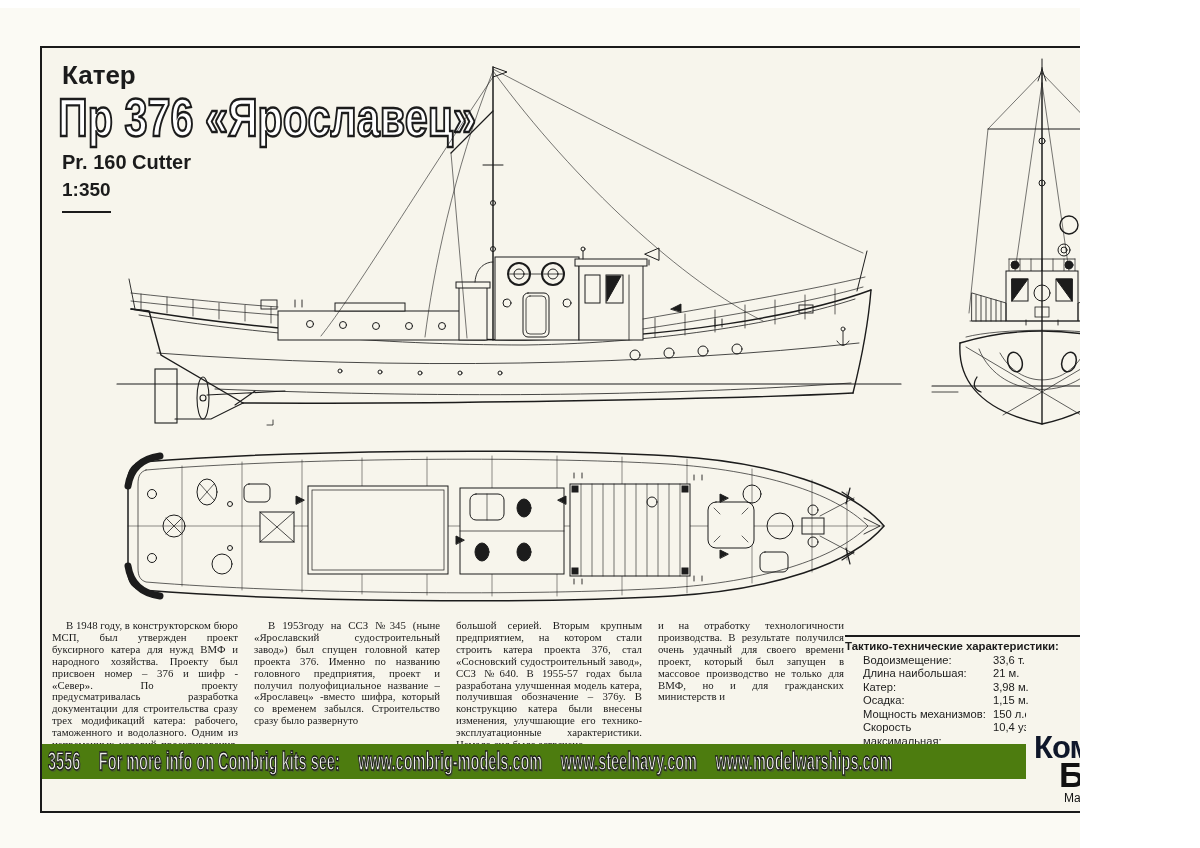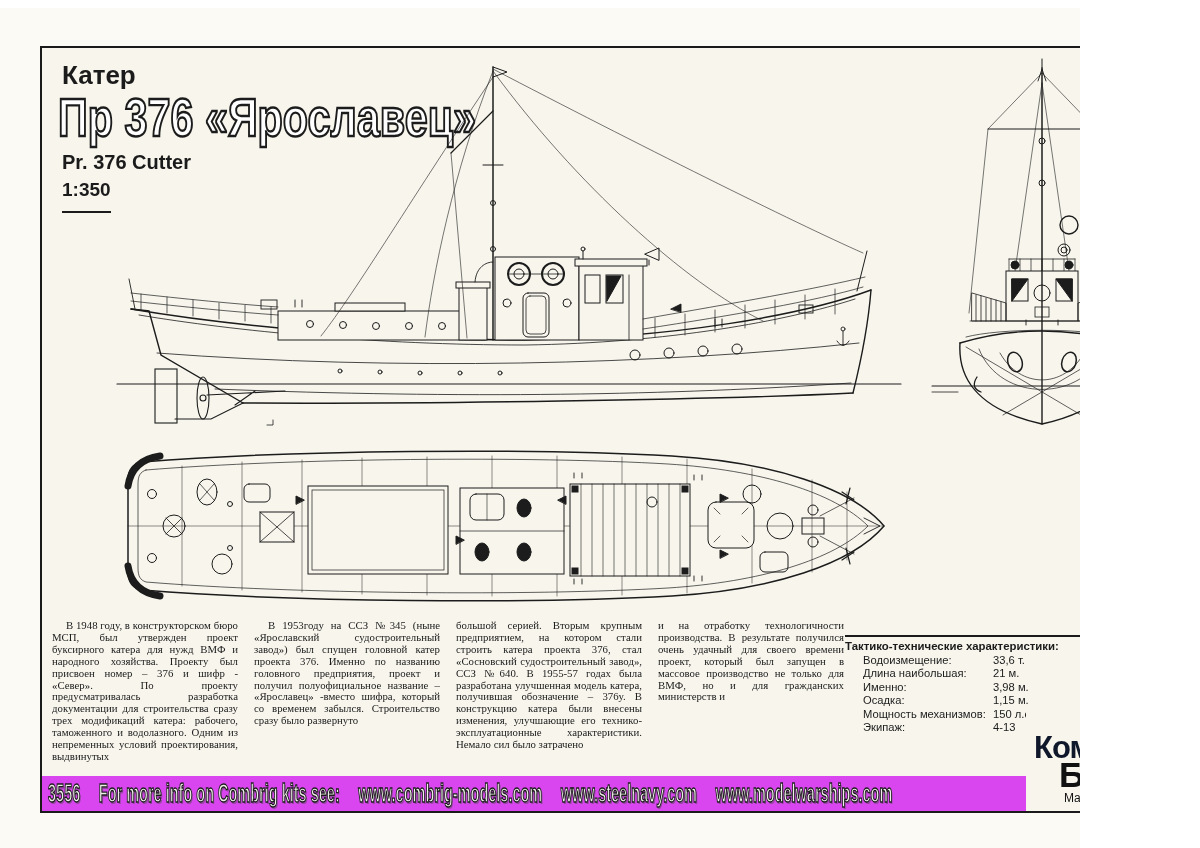--- a/index.html
+++ b/index.html
@@ -26,21 +26,21 @@
   .col p{margin:0;text-align:justify;font-family:"Liberation Serif",serif;
          font-size:10.8px;line-height:11.9px;}
   .col p.ind{text-indent:14px;}
   
   .specs{position:absolute;left:845px;top:627px;width:311px;}
   .specs-rule{border-top:2px solid #1b1b1b;margin-bottom:3px;}
   .specs-title{font-size:11.4px;font-weight:700;line-height:13.5px;}
   .spec-row{display:flex;font-size:11.2px;line-height:13.5px;padding-left:18px;}
   .spec-label{width:130px;flex:none;}
   
-  .bar{position:absolute;left:42px;top:768px;width:1114px;height:35px;background:#d946ef;z-index:1;}
+  .bar{position:absolute;left:42px;top:736px;width:1114px;height:35px;background:#4d7c0f;z-index:1;}
   .bar-inner{position:absolute;left:6px;top:0;height:100%;display:flex;align-items:center;
              white-space:nowrap;transform:scaleX(.58);transform-origin:left center;
              font-size:25px;font-weight:800;color:#eff0ea;-webkit-text-stroke:1.4px #1b1b1b;
              text-shadow:2px 2px 0 rgba(70,70,70,.45);}
   .bar-text{margin-right:32px;}
   .bar-sites{display:flex;}
   .bar-sites .site{margin-right:32px;}
   
   .logo{position:absolute;left:1026px;top:700px;width:130px;height:103px;background:#f7f5ec;z-index:3;}
   .logo-kom{position:absolute;left:8px;top:22px;font-size:31px;font-weight:900;letter-spacing:-1px;color:#0f172a;}
@@ -49,21 +49,21 @@
   .logo-star{position:absolute;right:4px;top:-6px;}
 </style>
 </head>
 <body>
 
 <div class="sheet">
   <div class="frame"></div>
 
   <div class="cat">Катер</div>
   <div class="big">Пр 376 «Ярославец»</div>
-  <div class="sub">Pr. 376 Cutter</div>
+  <div class="sub">Pr. 160 Cutter</div>
   <div class="scale">1:350</div>
 
   <svg class="draw side-view" width="790" height="380" viewBox="0 0 790 380" fill="none" stroke="#1c1c1c" stroke-width="1" stroke-linecap="round">
 
     <line x1="2" y1="331" x2="786" y2="331" stroke-width="1.1"></line>
 
     <g stroke-width="1.1">
       <rect x="40" y="316" width="22" height="54"></rect>
       <ellipse cx="88" cy="345" rx="6" ry="21"></ellipse>
       <circle cx="88" cy="345" r="3"></circle>
@@ -368,30 +368,34 @@
     <div>
         <div class="spec-row">
           <span class="spec-label">Водоизмещение:</span>
           <span class="spec-value">33,6 т.</span>
         </div>
         <div class="spec-row">
           <span class="spec-label">Длина наибольшая:</span>
           <span class="spec-value">21 м.</span>
         </div>
         <div class="spec-row">
-          <span class="spec-label">Именно:</span>
+          <span class="spec-label">Катер:</span>
           <span class="spec-value">3,98 м.</span>
         </div>
         <div class="spec-row">
           <span class="spec-label">Осадка:</span>
           <span class="spec-value">1,15 м.</span>
         </div>
         <div class="spec-row">
           <span class="spec-label">Мощность механизмов:</span>
           <span class="spec-value">150 л.с.</span>
+        </div>
+        <div class="spec-row">
+          <span class="spec-label">Скорость максимальная:</span>
+          <span class="spec-value">10,4 уз.</span>
         </div>
         <div class="spec-row">
           <span class="spec-label">Экипаж:</span>
           <span class="spec-value">4-13</span>
         </div>
       </div>
   </div>
 
   <div class="bar">
     <div class="bar-inner">

